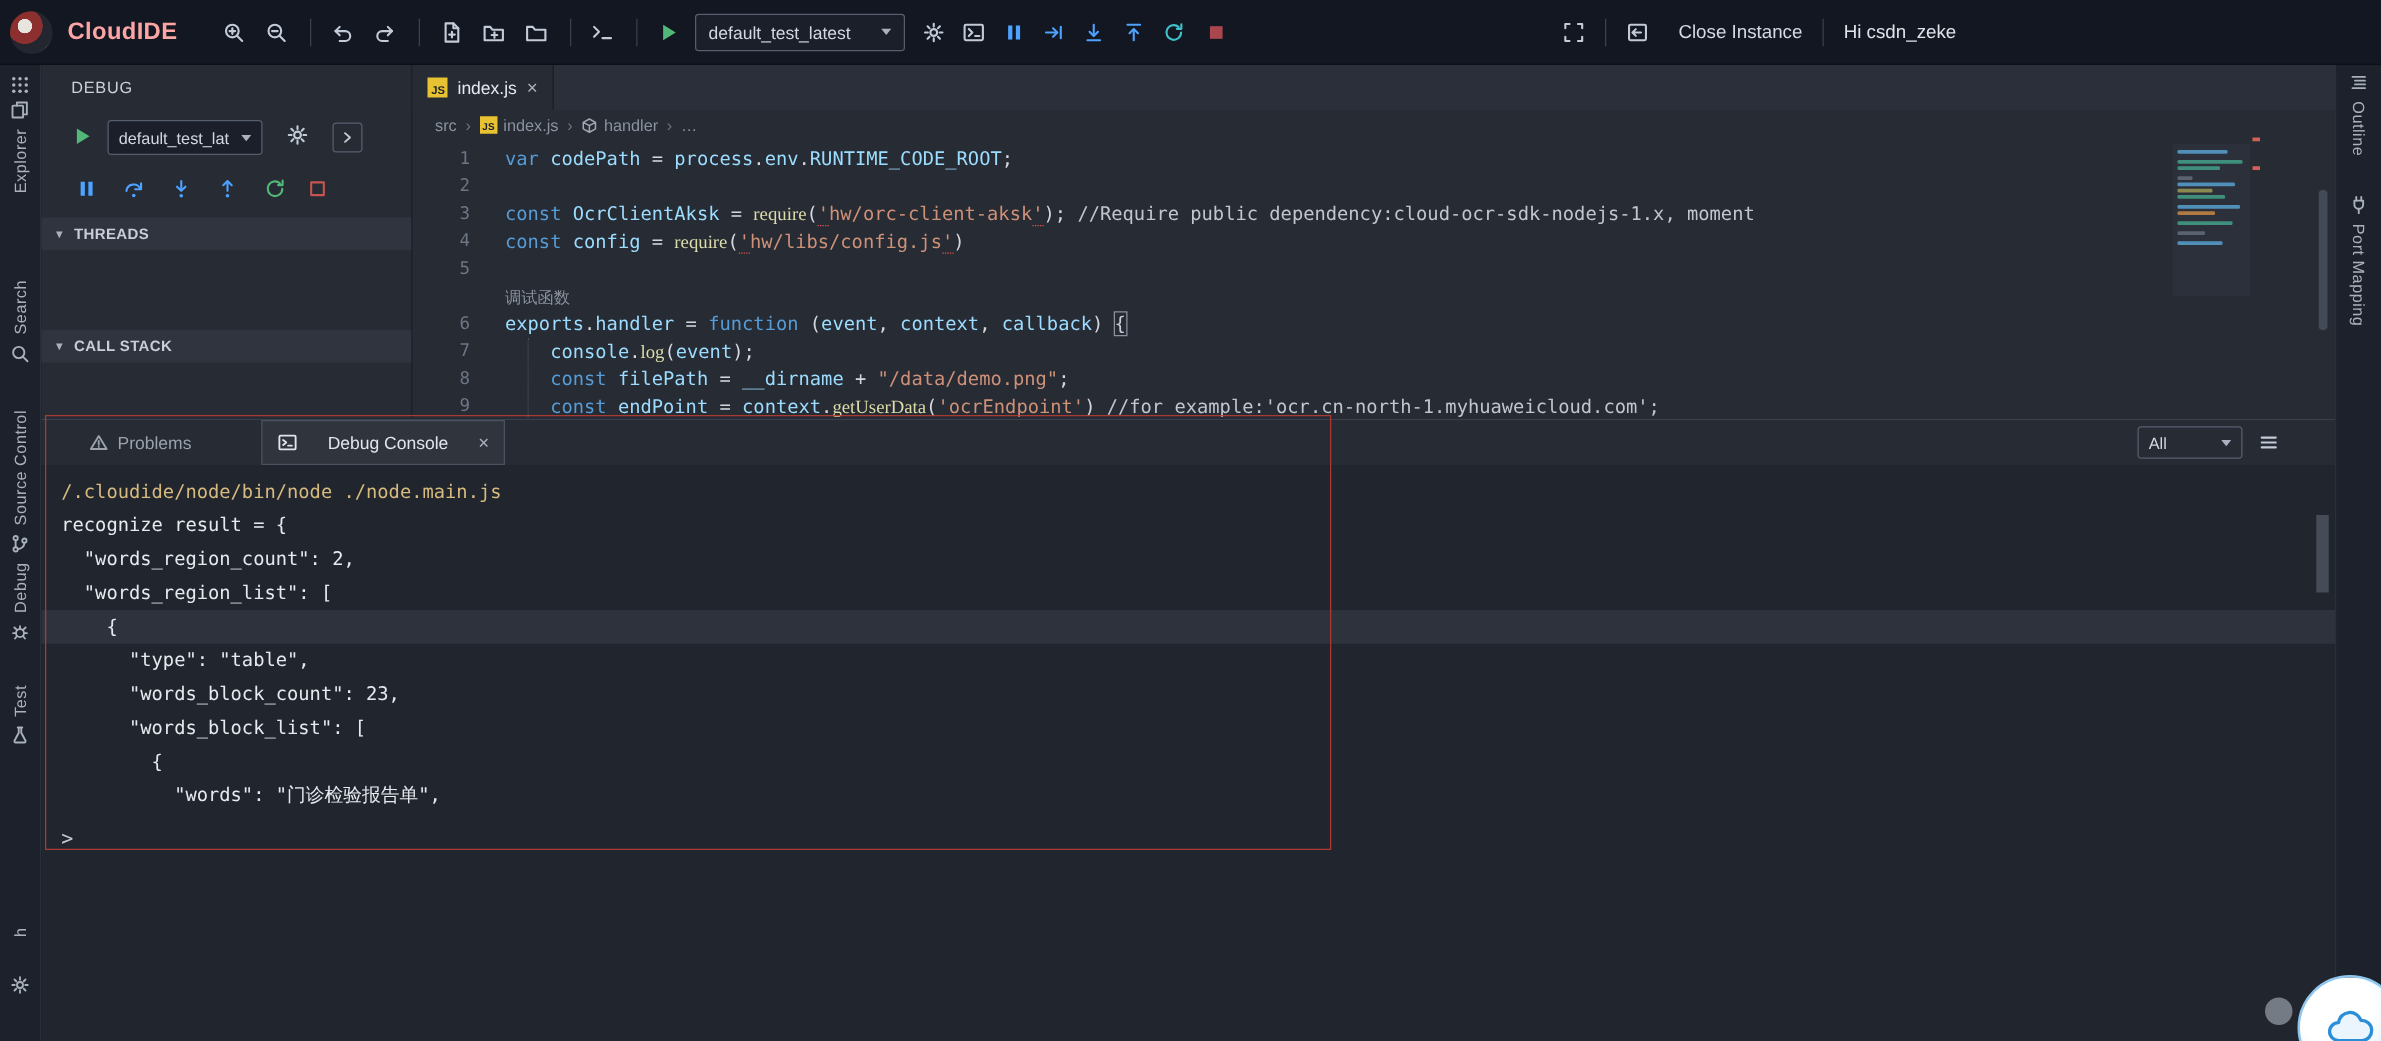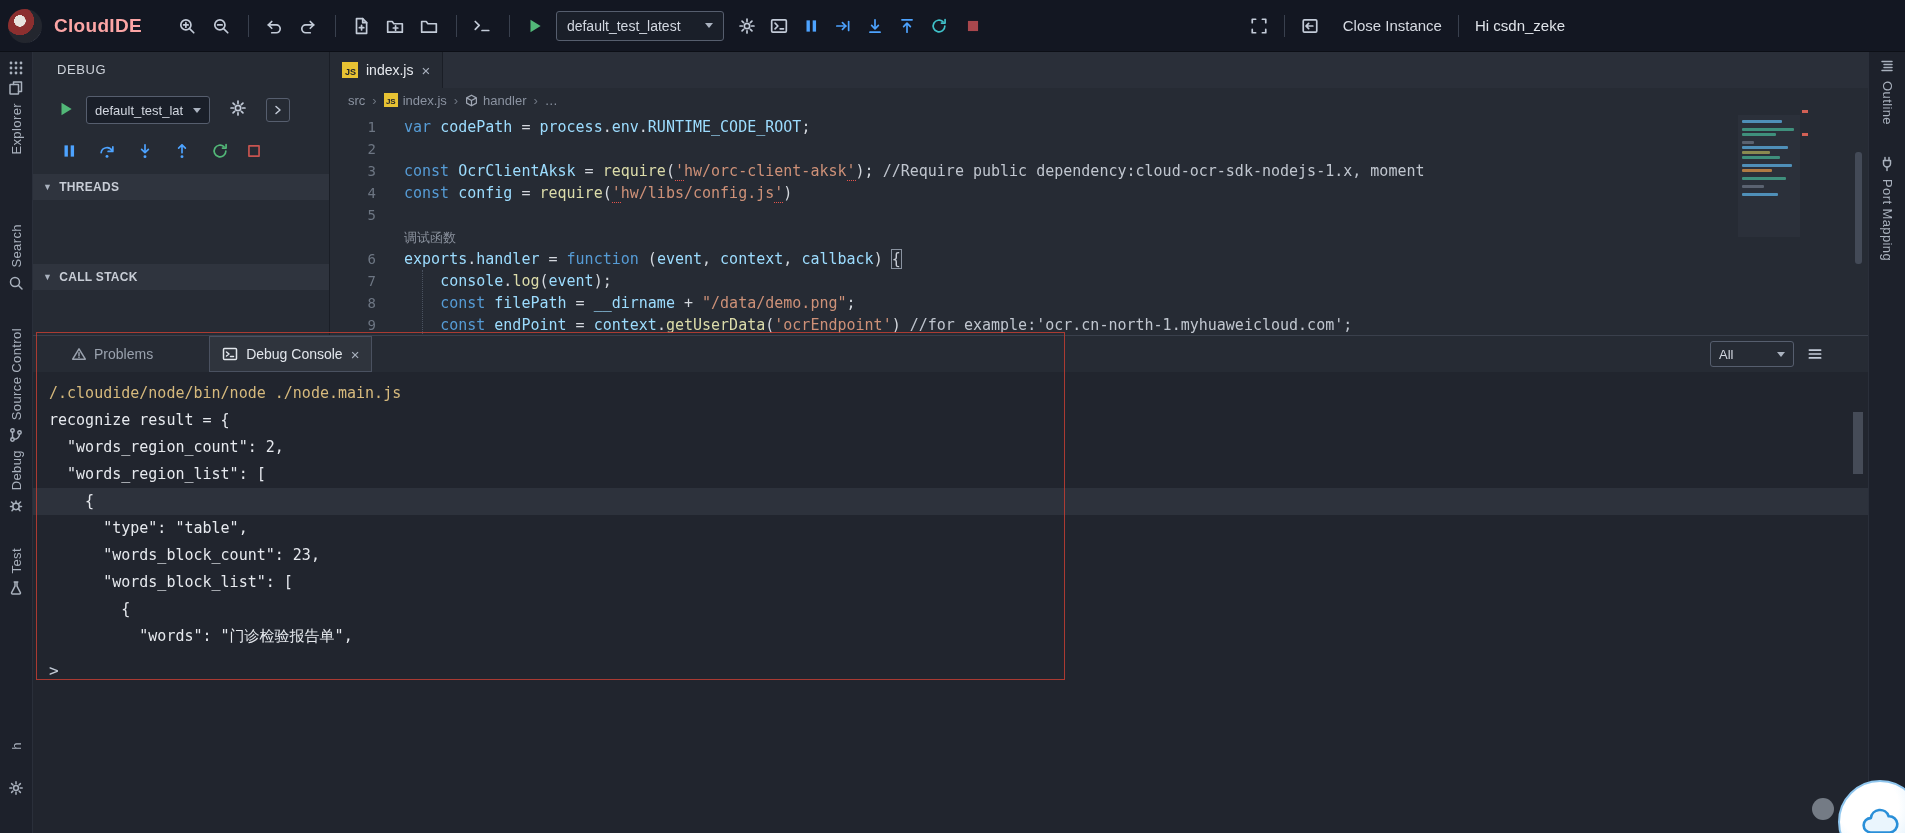--- a/index.html
+++ b/index.html
@@ -62,36 +62,36 @@
     display:flex;align-items:flex-end;justify-content:flex-end;padding:1px 2px;flex:none;font-family:"Liberation Sans",sans-serif;}
   .js-chip.sm{width:14px;height:14px;font-size:8px;}
   .tab-label{font-size:14px;color:#e6e9ee;}
   .tab-close{color:#aab2bf;font-size:15px;line-height:1;}
   .breadcrumb{height:24px;display:flex;align-items:center;gap:7px;padding-left:18px;color:#8b93a1;font-size:13px;background:#262b34;}
   .bc-sep{color:#6d7581;font-size:13px;}
   .bc-item{display:flex;align-items:center;gap:5px;}
   .code-wrap{position:relative;height:223px;padding-top:4px;font-family:"DejaVu Sans Mono",monospace;font-size:15px;overflow:hidden;}
   .code-row{display:flex;height:22px;line-height:22px;white-space:pre;}
   .gutter{width:74px;flex:none;text-align:right;padding-right:28px;color:#6d7683;font-size:14px;}
-  .tk-k{color:var(--kw);} .tk-v{color:var(--vr);} .tk-f{color:var(--fn);}
+  .tk-k{color:var(--kw);} .tk-v{color:var(--vr);} .tk-f{color:var(--fn);font-family:Liberation Serif, serif;}
   .tk-s{color:var(--str);} .tk-sq{color:var(--str);border-bottom:1px dotted #e5534b;}
   .tk-p{color:#d4d8de;} .tk-c{color:var(--cmt);}
   .tk-cl{color:#8a919d;font-size:13px;}
   .tk-br{border:1px solid #8a93a0;margin:-1px;}
   .indent-guide{position:absolute;left:92px;top:158px;height:66px;border-left:1px dotted #4a5260;}
   .minimap{position:absolute;right:68px;top:63px;width:62px;height:122px;background:#2b303a;}
   .mm{position:absolute;left:4px;height:3px;border-radius:1px;}
   .ruler-tick{position:absolute;width:6px;height:3px;background:#d16055;}
   .ed-scroll{position:absolute;right:6px;top:100px;width:7px;height:112px;background:#434a57;border-radius:3px;}
 
   
   .bottom-panel{position:absolute;left:33px;top:335px;right:37px;bottom:0;background:#21252e;border-top:1px solid #3a404c;}
   .panel-tabbar{height:36px;background:#262b34;display:flex;align-items:center;}
   .pt-problems{margin-left:38px;display:flex;align-items:center;gap:7px;color:#9aa2ae;font-size:14px;}
-  .pt-debug{margin-left:56px;height:36px;display:flex;align-items:center;gap:8px;padding:0 12px;
+  .pt-debug{margin-left:56px;height:36px;display:flex;align-items:center;gap:24px;padding:0 12px;
     background:#2f343d;border:1px solid #4a5160;color:#e2e6ec;font-size:14px;}
   .panel-right{margin-left:auto;margin-right:44px;display:flex;align-items:center;gap:12px;}
   .all-select{width:84px;height:26px;border:1px solid #565e6e;border-radius:3px;display:flex;align-items:center;
     justify-content:space-between;padding:0 8px;color:#d2d7e0;font-size:13px;background:transparent;}
   .console-out{position:relative;padding-top:8px;font-family:"DejaVu Sans Mono","DejaVu Sans",monospace;font-size:15px;color:#e6e9ee;}
   .con-row{height:27px;line-height:27px;white-space:pre;padding-left:16px;}
   .con-row.hl{background:#2d323c;}
   .con-row.gold{color:var(--gold);}
   .con-prompt{margin-top:8px;padding-left:16px;color:#c3cbd6;font-family:"DejaVu Sans Mono",monospace;font-size:16px;height:26px;line-height:26px;}
   .con-scroll{position:absolute;right:5px;top:40px;width:10px;height:62px;background:#454b57;}

